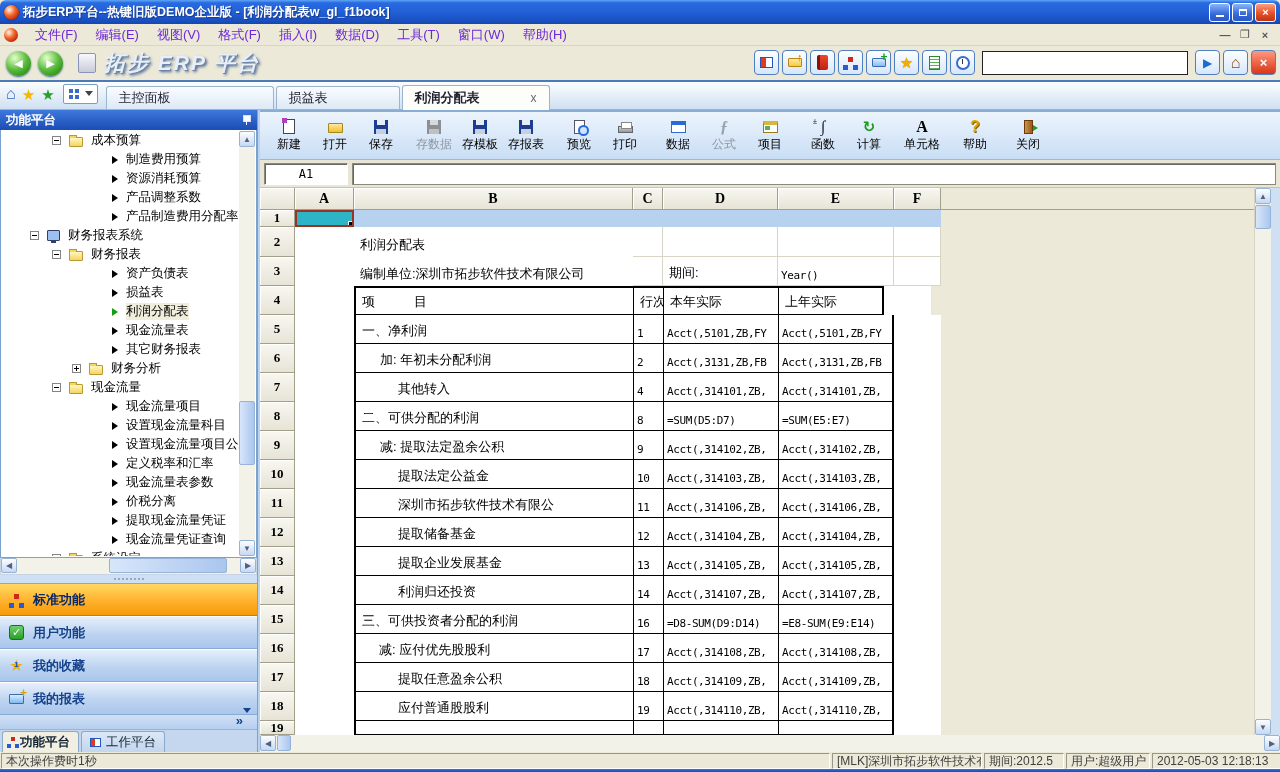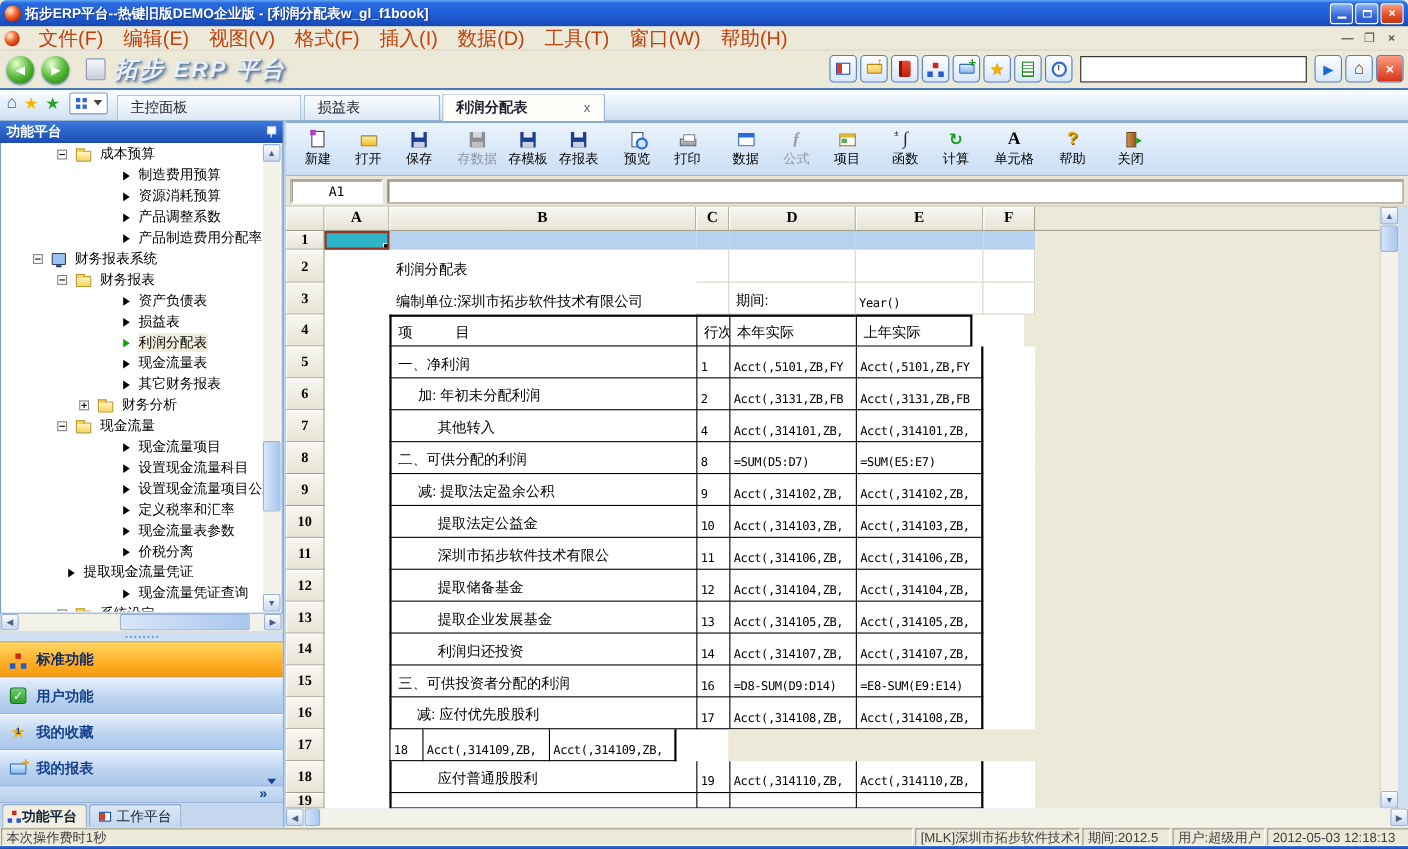--- a/index.html
+++ b/index.html
@@ -15,21 +15,21 @@
   .winbtns{display:flex;gap:2px}
   .wb{width:21px;height:19px;border:1px solid #fff;border-radius:3px;color:#fff;font-size:11px;font-weight:bold;
     display:flex;align-items:center;justify-content:center;background:linear-gradient(180deg,#8ab4f8,#3668d8 60%,#2a58c8)}
   .wb.close{background:linear-gradient(180deg,#ff9e7c,#e4512a 55%,#c03410)}
   .wb .restore-glyph{width:8px;height:7px;border:1px solid #fff;border-top-width:2px;display:block}
   .wb .min-glyph{width:8px;height:2px;background:#fff;display:block;margin-top:8px}
   
   .menubar{height:22px;background:#ece9d8;display:flex;align-items:center;padding:0 4px;border-bottom:1px solid #d8d4c8}
   .menulogo{width:14px;height:14px;border-radius:50%;margin-right:8px;flex:none;
     background:radial-gradient(circle at 35% 32%,#ffd9c2 8%,#f06a30 40%,#c42808 75%)}
-  .menu-item{font-size:18px;color:#c2410c;padding:2px 9px;cursor:default}
+  .menu-item{font-size:13px;color:#6d28d9;padding:2px 9px;cursor:default}
   .mdi-btns{margin-left:auto;display:flex;gap:6px;color:#555;font-size:11px;align-items:center;padding-right:4px}
   .mdi-btns span{width:14px;text-align:center;font-weight:bold}
   
   .navbar{height:36px;display:flex;align-items:center;padding:0 6px;position:relative;
     background:linear-gradient(90deg,#5e9fe0 0%,#9ec8f0 18%,#eaf5ff 48%,#bcdcf6 75%,#8abbે 90%,#7db1ea 100%),
                linear-gradient(180deg,#9cc6f0,#d8ecfd 50%,#8fbcee);
     background-blend-mode:lighten;border-bottom:2px solid #4a7ab8}
   .navsphere{width:25px;height:25px;border-radius:50%;margin-right:7px;flex:none;display:flex;align-items:center;justify-content:center;
     background:radial-gradient(circle at 35% 28%,#d8f8c0 5%,#58ba3a 50%,#2c8a14 85%);
     box-shadow:0 1px 2px #3a6a9a;color:#fff;font-size:11px}
@@ -396,21 +396,21 @@
             <span class="tlabel">定义税率和汇率</span>
           </div>
           <div class="trow" style="padding-left: 110px;">
             <span class="leafarrow"></span>
             <span class="tlabel">现金流量表参数</span>
           </div>
           <div class="trow" style="padding-left: 110px;">
             <span class="leafarrow"></span>
             <span class="tlabel">价税分离</span>
           </div>
-          <div class="trow" style="padding-left: 60px;">
+          <div class="trow" style="padding-left: 110px;">
             <span class="leafarrow"></span>
             <span class="tlabel">提取现金流量凭证</span>
           </div>
           <div class="trow" style="padding-left: 110px;">
             <span class="leafarrow"></span>
             <span class="tlabel">现金流量凭证查询</span>
           </div>
           <div class="trow" style="padding-left: 50px;">
             <span class="tg"></span>
             <span class="fold"></span>
@@ -776,20 +776,21 @@
             <div class="gc tb bL ind1" style="width: 279px; padding-left: 23px;">减: 应付优先股股利</div>
             <div class="gc tb iL mono" style="width: 30px;">17</div>
             <div class="gc tb iL mono" style="width: 115px;">Acct(,314108,ZB,</div>
             <div class="gc tb iL bR mono" style="width: 116px;">Acct(,314108,ZB,</div>
             <div class="gc" style="width: 47px;"></div>
             <div class="rowfill"></div>
           </div>
           <div class="grow" style="height: 29px;">
             <div class="rhd">17</div>
             <div class="gc" style="width: 59px;"></div>
+            <div class="gc tb bL ind2" style="width: 279px;">提取任意盈余公积</div>
             <div class="gc tb iL mono" style="width: 30px;">18</div>
             <div class="gc tb iL mono" style="width: 115px;">Acct(,314109,ZB,</div>
             <div class="gc tb iL bR mono" style="width: 116px;">Acct(,314109,ZB,</div>
             <div class="gc" style="width: 47px;"></div>
             <div class="rowfill"></div>
           </div>
           <div class="grow" style="height: 29px;">
             <div class="rhd">18</div>
             <div class="gc" style="width: 59px;"></div>
             <div class="gc tb bL ind2" style="width: 279px;">应付普通股股利</div>

